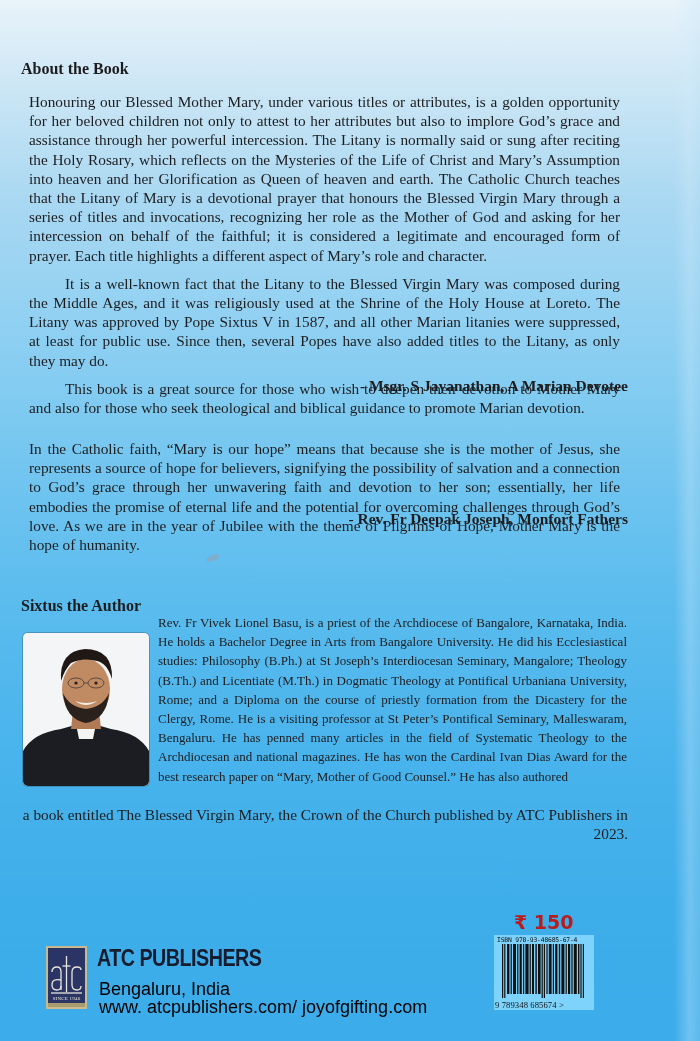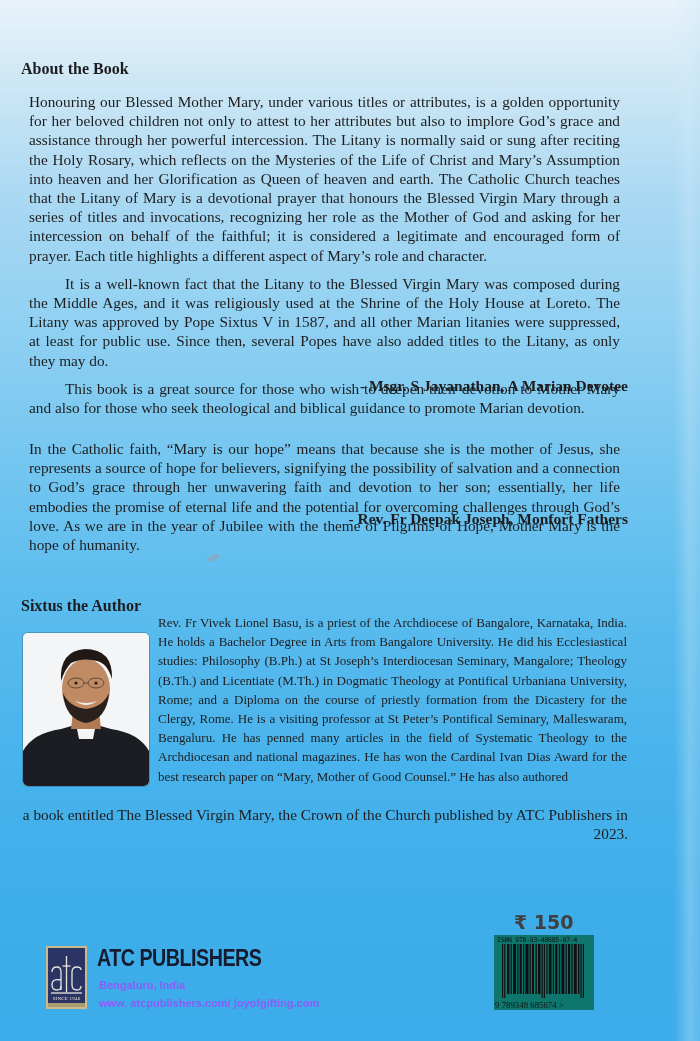--- a/index.html
+++ b/index.html
@@ -56,33 +56,33 @@
   .logo-band {
     position: absolute; left: 0; right: 0; bottom: 0; height: 4px; background: #a99c6f;
   }
   .pub-name {
     position: absolute; left: 97px; top: 944px;
     font-family: "Liberation Sans", "DejaVu Sans", sans-serif; font-weight: bold;
     font-size: 24px; color: #161b2e; letter-spacing: -0.6px; transform: scaleX(0.82); transform-origin: left top;
   }
   .pub-city, .pub-web {
     position: absolute; left: 99px;
-    font-family: "Liberation Sans", "DejaVu Sans", sans-serif; font-weight: bold;
-    font-size: 11px; color: #8b5cf6;
+    font-family: "Liberation Sans", "DejaVu Sans", sans-serif; font-weight: normal;
+    font-size: 18px; color: #000000;
   }
   .pub-city { top: 979px; }
   .pub-web { top: 997px; }
   .price {
     position: absolute; left: 514px; top: 911px;
     font-family: "DejaVu Sans", "Liberation Sans", sans-serif; font-weight: bold;
-    font-size: 19px; color: #404040;
+    font-size: 19px; color: #b91c1c;
   }
   .barcode {
     position: absolute; left: 494px; top: 935px; width: 100px; height: 75px;
-    background: #0f766e;
+    background: #7dd3fc;
   }
   .isbn-text {
     position: absolute; left: 3px; top: 1px; font-family: "DejaVu Sans Mono", monospace;
     font-size: 6.4px; color: #111; letter-spacing: -0.2px; white-space: nowrap;
   }
   .bars { position: absolute; left: 8px; top: 9px; width: 84px; height: 54px; }
   .barcode-digits {
     position: absolute; left: 1px; bottom: 0; font-family: Liberation Serif, serif;
     font-size: 8.6px; color: #111; letter-spacing: 0.1px; white-space: nowrap;
   }

